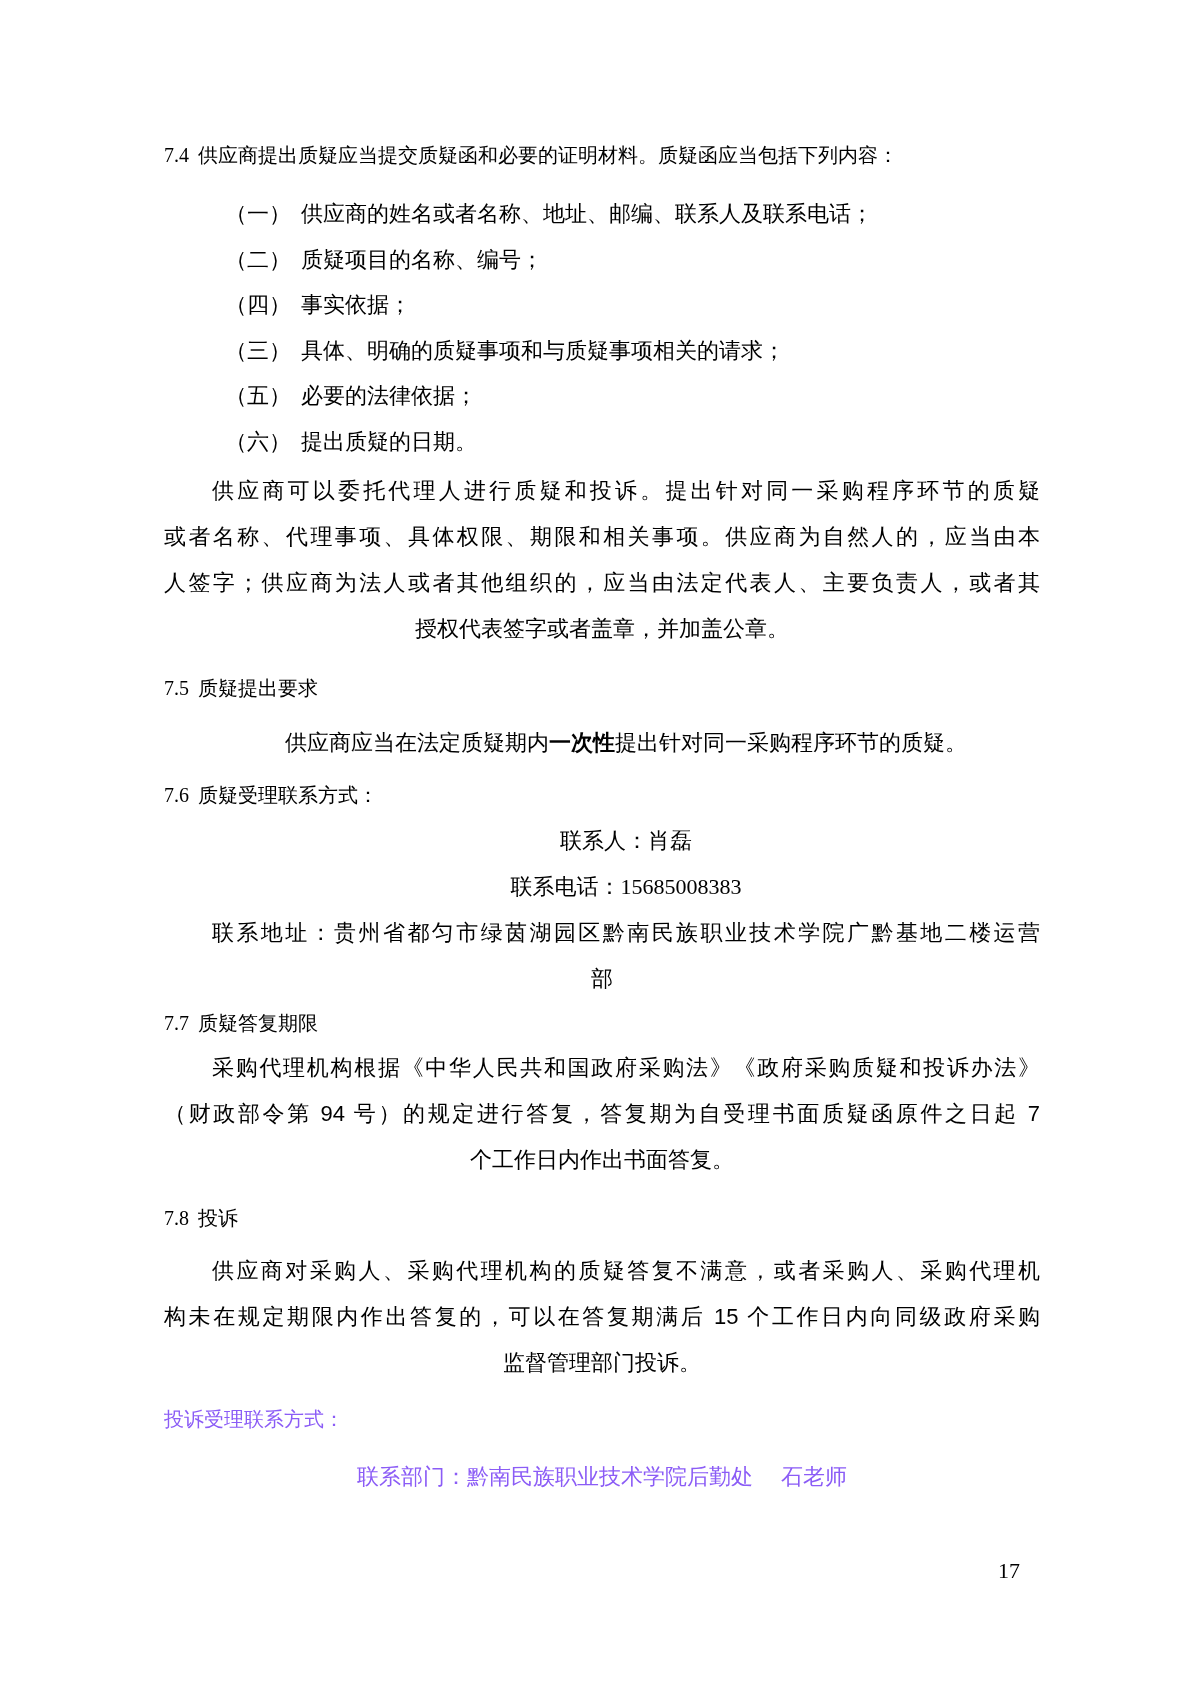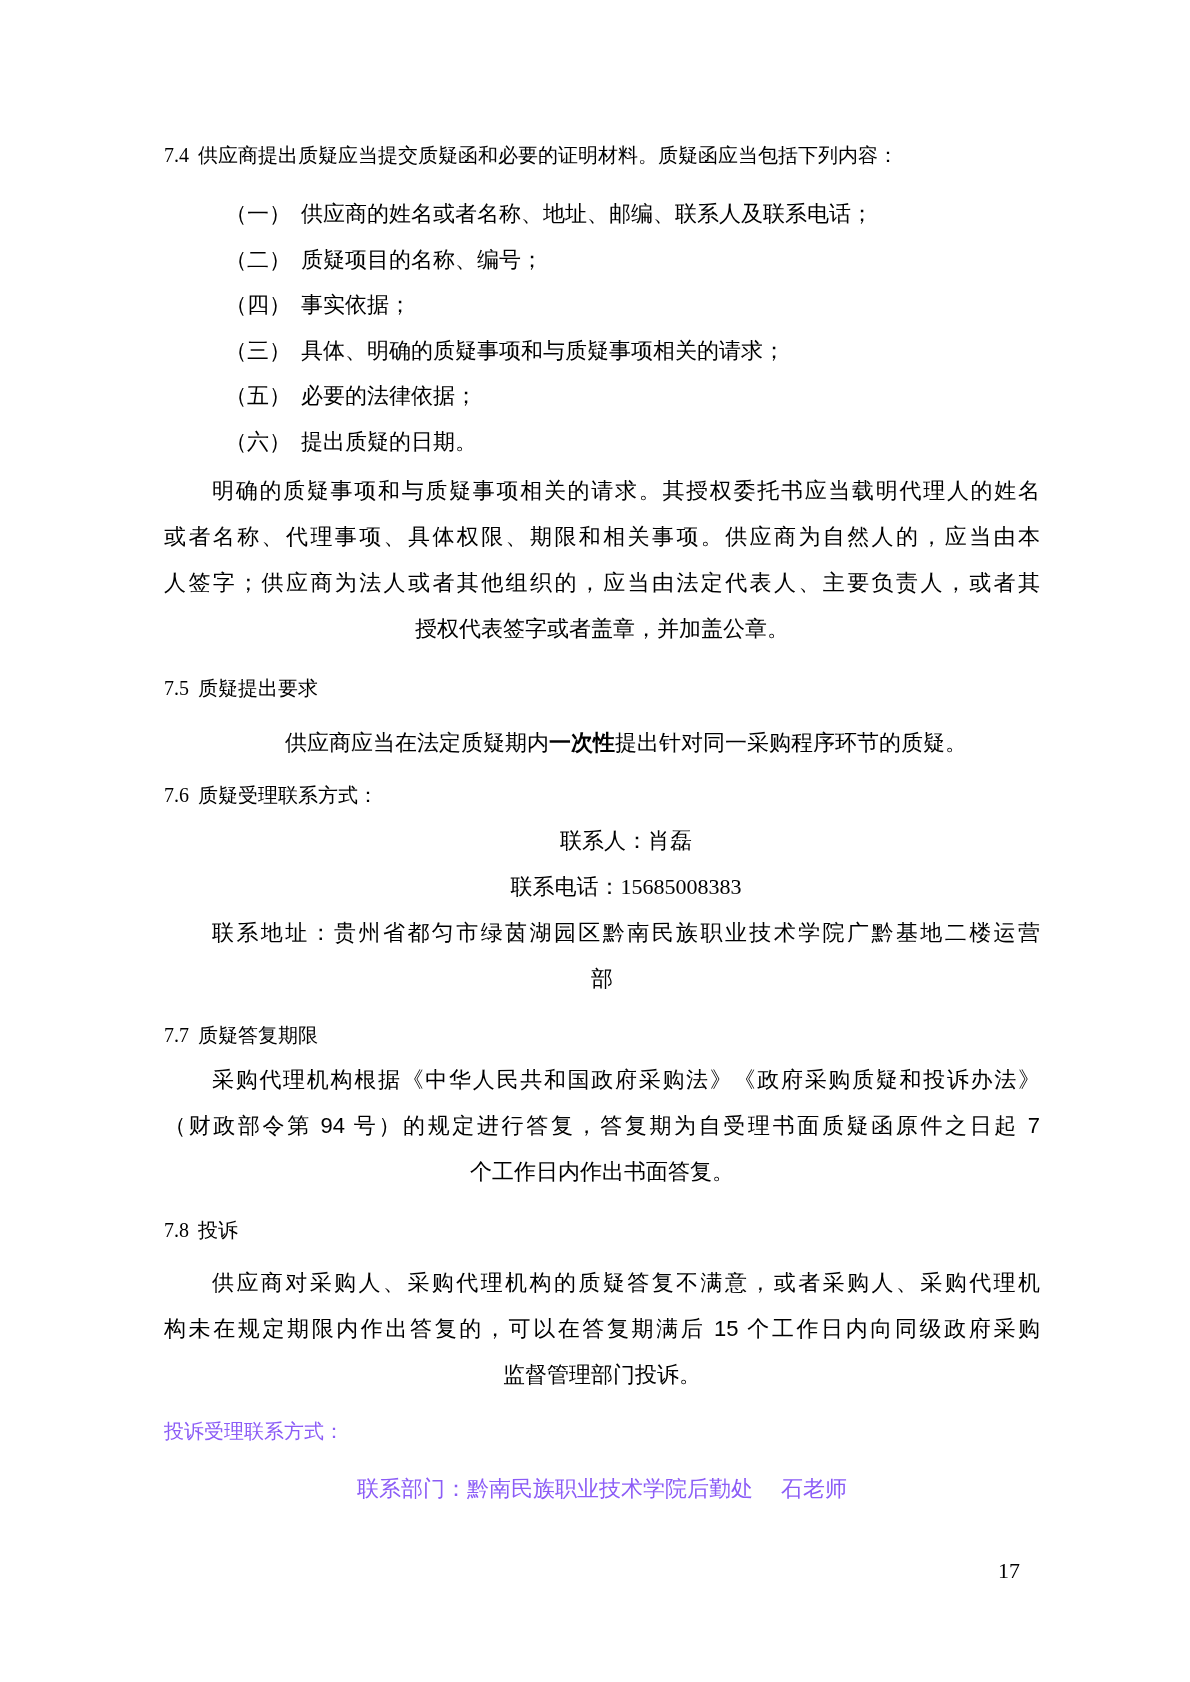--- a/index.html
+++ b/index.html
@@ -47,21 +47,21 @@
   .serif { font-family: "Liberation Serif", serif; }
   .red { color: #8b5cf6; }
   .b { font-weight: bold; }
   
   .items-block   { margin-top: 15px; }
   .para-74       { margin-top: 4px; }
   .h-75          { margin-top: 15px; }
   .para-75       { margin-top: 11px; }
   .h-76          { margin-top: 8px; }
   .contact-1     { margin-top: 2px; }
-  .h-77          { margin-top: 12px; }
+  .h-77          { margin-top: 0; }
   .para-77       { margin-top: 1px; }
   .h-78          { margin-top: 14px; }
   .para-78       { margin-top: 9px; }
   .red-heading   { margin-top: 12px; }
   .red-line      { margin-top: 14px; white-space: nowrap; }
   .page-number {
     position: absolute;
     top: 1556px; left: 998px;
     font-family: "Liberation Serif", serif;
     font-size: 22px; line-height: 30px;
@@ -91,21 +91,21 @@
     </div>
     <div class="item">
       <span class="ilabel">（五）</span><span>必要的法律依据；</span>
     </div>
     <div class="item">
       <span class="ilabel">（六）</span><span>提出质疑的日期。</span>
     </div>
   </div>
 
   <div class="para-74">
-    <div class="bline jlast indent">明确的质疑事项和与质疑事项相关的请求。其授权委托书应当载明代理人的姓名</div>
+    <div class="bline jlast indent">供应商可以委托代理人进行质疑和投诉。提出针对同一采购程序环节的质疑</div>
     <div class="bline jlast">或者名称、代理事项、具体权限、期限和相关事项。供应商为自然人的，应当由本</div>
     <div class="bline jlast">人签字；供应商为法人或者其他组织的，应当由法定代表人、主要负责人，或者其</div>
     <div class="bline">授权代表签字或者盖章，并加盖公章。</div>
   </div>
 
   <div class="h h-75">
     <span class="num">7.5</span><span>质疑提出要求</span>
   </div>
 
   <div class="bline indent para-75">

